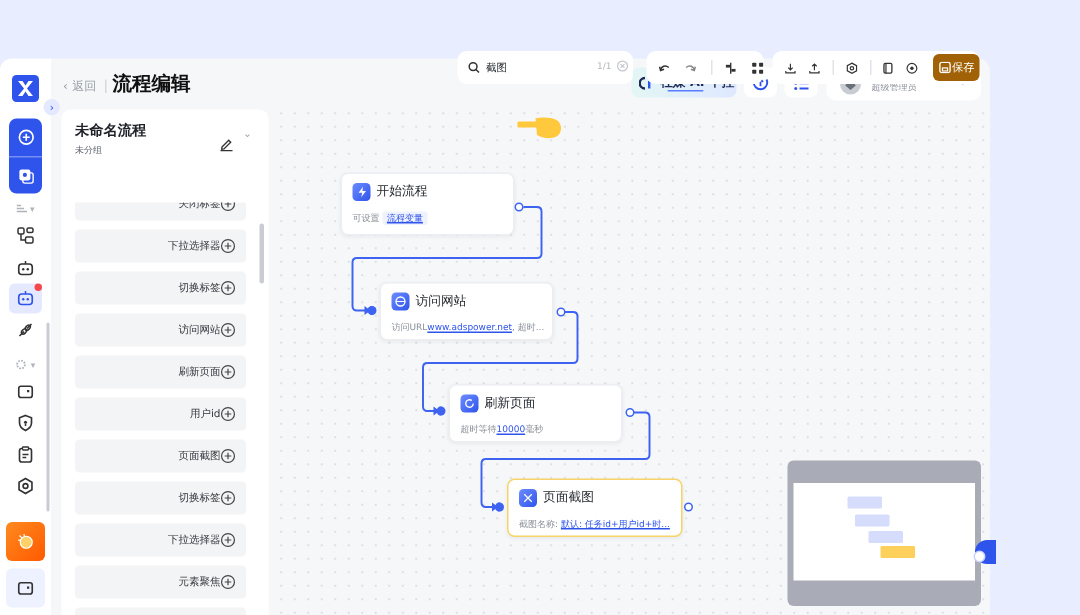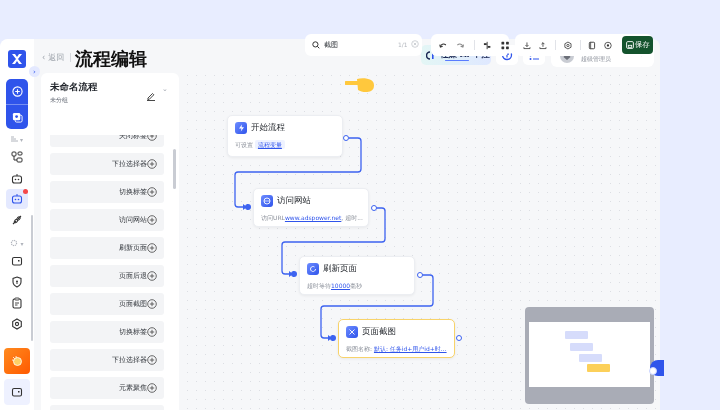--- a/index.html
+++ b/index.html
@@ -20,21 +20,21 @@
   .rail .r-group { position: absolute; left: 6px; width: 22px; height: 12px; display: flex; align-items: center; justify-content: center; gap: 2px; font-size: 6px; color: #b0b4bc; }
   .rail .dot-red { position: absolute; right: 0; top: 0; width: 5px; height: 5px; border-radius: 50%; background: #f5484a; }
   .rail .rail-scroll { position: absolute; left: 31px; top: 176px; width: 2px; height: 126px; background: #c9ccd3; border-radius: 1px; }
   .rail .promo { position: absolute; left: 4px; top: 309px; width: 26px; height: 26px; background: linear-gradient(135deg,#ff8a1f,#ff5a00); border-radius: 4px; display: flex; align-items: center; justify-content: center; }
   .rail .bottom-btn { position: absolute; left: 4px; top: 340px; width: 26px; height: 26px; background: #eef1ff; border-radius: 4px; display: flex; align-items: center; justify-content: center; }
 
   
   .header { position: absolute; left: 34px; top: 0; width: 626px; height: 32px; }
   .back { position: absolute; left: 8px; top: 13px; font-size: 8px; color: #9aa0a8; display: flex; align-items: center; gap: 3px; }
   .back .sep { width: 1px; height: 9px; background: #d5d8de; margin-left: 3px; }
-  .page-title { position: absolute; left: 41px; top: 8px; font-size: 18px; font-weight: bold; color: #111; }
+  .page-title { position: absolute; left: 41px; top: 8px; font-size: 13px; font-weight: bold; color: #111; }
   .ai-btn { position: absolute; left: 387px; top: 6px; width: 70px; height: 20px; border-radius: 5px; background: linear-gradient(90deg,#e3f6f5,#dfe8ff); display: flex; align-items: center; padding-left: 5px; gap: 4px; font-size: 8.5px; font-weight: bold; color: #1d2a55; }
   .ai-btn .ai-underline { position: absolute; left: 24px; bottom: 4px; width: 24px; height: 1px; background: #5a7cff; border-radius: 1px; }
   .sq-btn { position: absolute; top: 6px; width: 22px; height: 20px; background: #fff; border-radius: 5px; display: flex; align-items: center; justify-content: center; }
   .user-card { position: absolute; left: 517px; top: 5px; width: 103px; height: 23px; background: #fff; border-radius: 6px; display: flex; align-items: center; padding-left: 9px; }
   .user-card .avatar { width: 14px; height: 14px; border-radius: 50%; background: #c9ccd3; display: flex; align-items: center; justify-content: center; }
   .user-card .names { margin-left: 7px; line-height: 1.1; }
   .user-card .uname { font-size: 6.5px; font-weight: bold; color: #1f2329; }
   .user-card .urole { font-size: 6px; color: #8a8f99; }
   .user-card .chev { position: absolute; right: 10px; top: 6px; font-size: 8px; color: #b0b4bc; }
 
@@ -60,21 +60,21 @@
     background-size: 9px 9px; }
   .toolbar { position: absolute; top: 34px; height: 22px; background: #fff; border-radius: 6px; display: flex; align-items: center; }
   .tb-search { left: 305px; width: 117px; padding-left: 7px; }
   .tb-search .sval { font-size: 7px; color: #1f2329; margin-left: 4px; }
   .tb-search .count { position: absolute; left: 93px; top: 7px; font-size: 6px; color: #b3b7be; }
   .tb-search .clr { position: absolute; left: 106px; top: 6px; }
   .hand { position: absolute; left: 345px; top: 76px; }
   .tb-edit { left: 431px; width: 78px; padding-left: 8px; gap: 9px; }
   .tb-io { left: 515px; width: 138px; padding-left: 8px; gap: 8px; }
   .vsep { width: 1px; height: 10px; background: #e1e3e8; }
-  .save-btn { height: 18px; width: 35px; background: #14532d; border-radius: 4px; color: #fff; font-size: 7.5px; display: flex; align-items: center; justify-content: center; gap: 1px; margin-left: 2px; }
+  .save-btn { height: 18px; width: 35px; background: #a16207; border-radius: 4px; color: #fff; font-size: 7.5px; display: flex; align-items: center; justify-content: center; gap: 1px; margin-left: 2px; }
 
   .node { position: absolute; background: #fff; border-radius: 5px; box-shadow: 0 1px 3px rgba(0,0,0,0.06); border: 1px solid #eceef2; }
   .node.sel { border: 1.5px solid #f8d36a; }
   .node .ntitle { position: absolute; left: 7px; top: 6px; display: flex; align-items: center; gap: 4px; font-size: 8.5px; color: #1f2329; }
   .node .nicon { width: 12px; height: 12px; border-radius: 3px; background: linear-gradient(135deg,#6d8cff,#2f54eb); display: flex; align-items: center; justify-content: center; }
   .node .ndesc { position: absolute; left: 7px; top: 25px; font-size: 6px; color: #8a8f99; white-space: nowrap; }
   .node .ndesc a { color: #2f54eb; text-decoration: underline; }
   .node .ndesc .tag { background: #eef2ff; color: #2f54eb; padding: 1px 3px; border-radius: 2px; text-decoration: underline; }
   .port-out { position: absolute; width: 6px; height: 6px; border: 1.3px solid #3d63f0; border-radius: 50%; background: #fff; }
   .port-in { position: absolute; width: 6px; height: 6px; border-radius: 50%; background: #3d63f0; }
@@ -286,21 +286,21 @@
             </svg>
           </div>
         <div class="act">
             <span class="lbl">刷新页面</span>
             <svg width="10" height="10" viewBox="0 0 10 10">
               <circle cx="5" cy="5" r="4.3" fill="none" stroke="#444" stroke-width="0.8"></circle>
               <path d="M5 2.8 V7.2 M2.8 5 H7.2" stroke="#444" stroke-width="0.8"></path>
             </svg>
           </div>
         <div class="act">
-            <span class="lbl">页面后退</span>
+            <span class="lbl">用户id</span>
             <svg width="10" height="10" viewBox="0 0 10 10">
               <circle cx="5" cy="5" r="4.3" fill="none" stroke="#444" stroke-width="0.8"></circle>
               <path d="M5 2.8 V7.2 M2.8 5 H7.2" stroke="#444" stroke-width="0.8"></path>
             </svg>
           </div>
         <div class="act">
             <span class="lbl">页面截图</span>
             <svg width="10" height="10" viewBox="0 0 10 10">
               <circle cx="5" cy="5" r="4.3" fill="none" stroke="#444" stroke-width="0.8"></circle>
               <path d="M5 2.8 V7.2 M2.8 5 H7.2" stroke="#444" stroke-width="0.8"></path>

